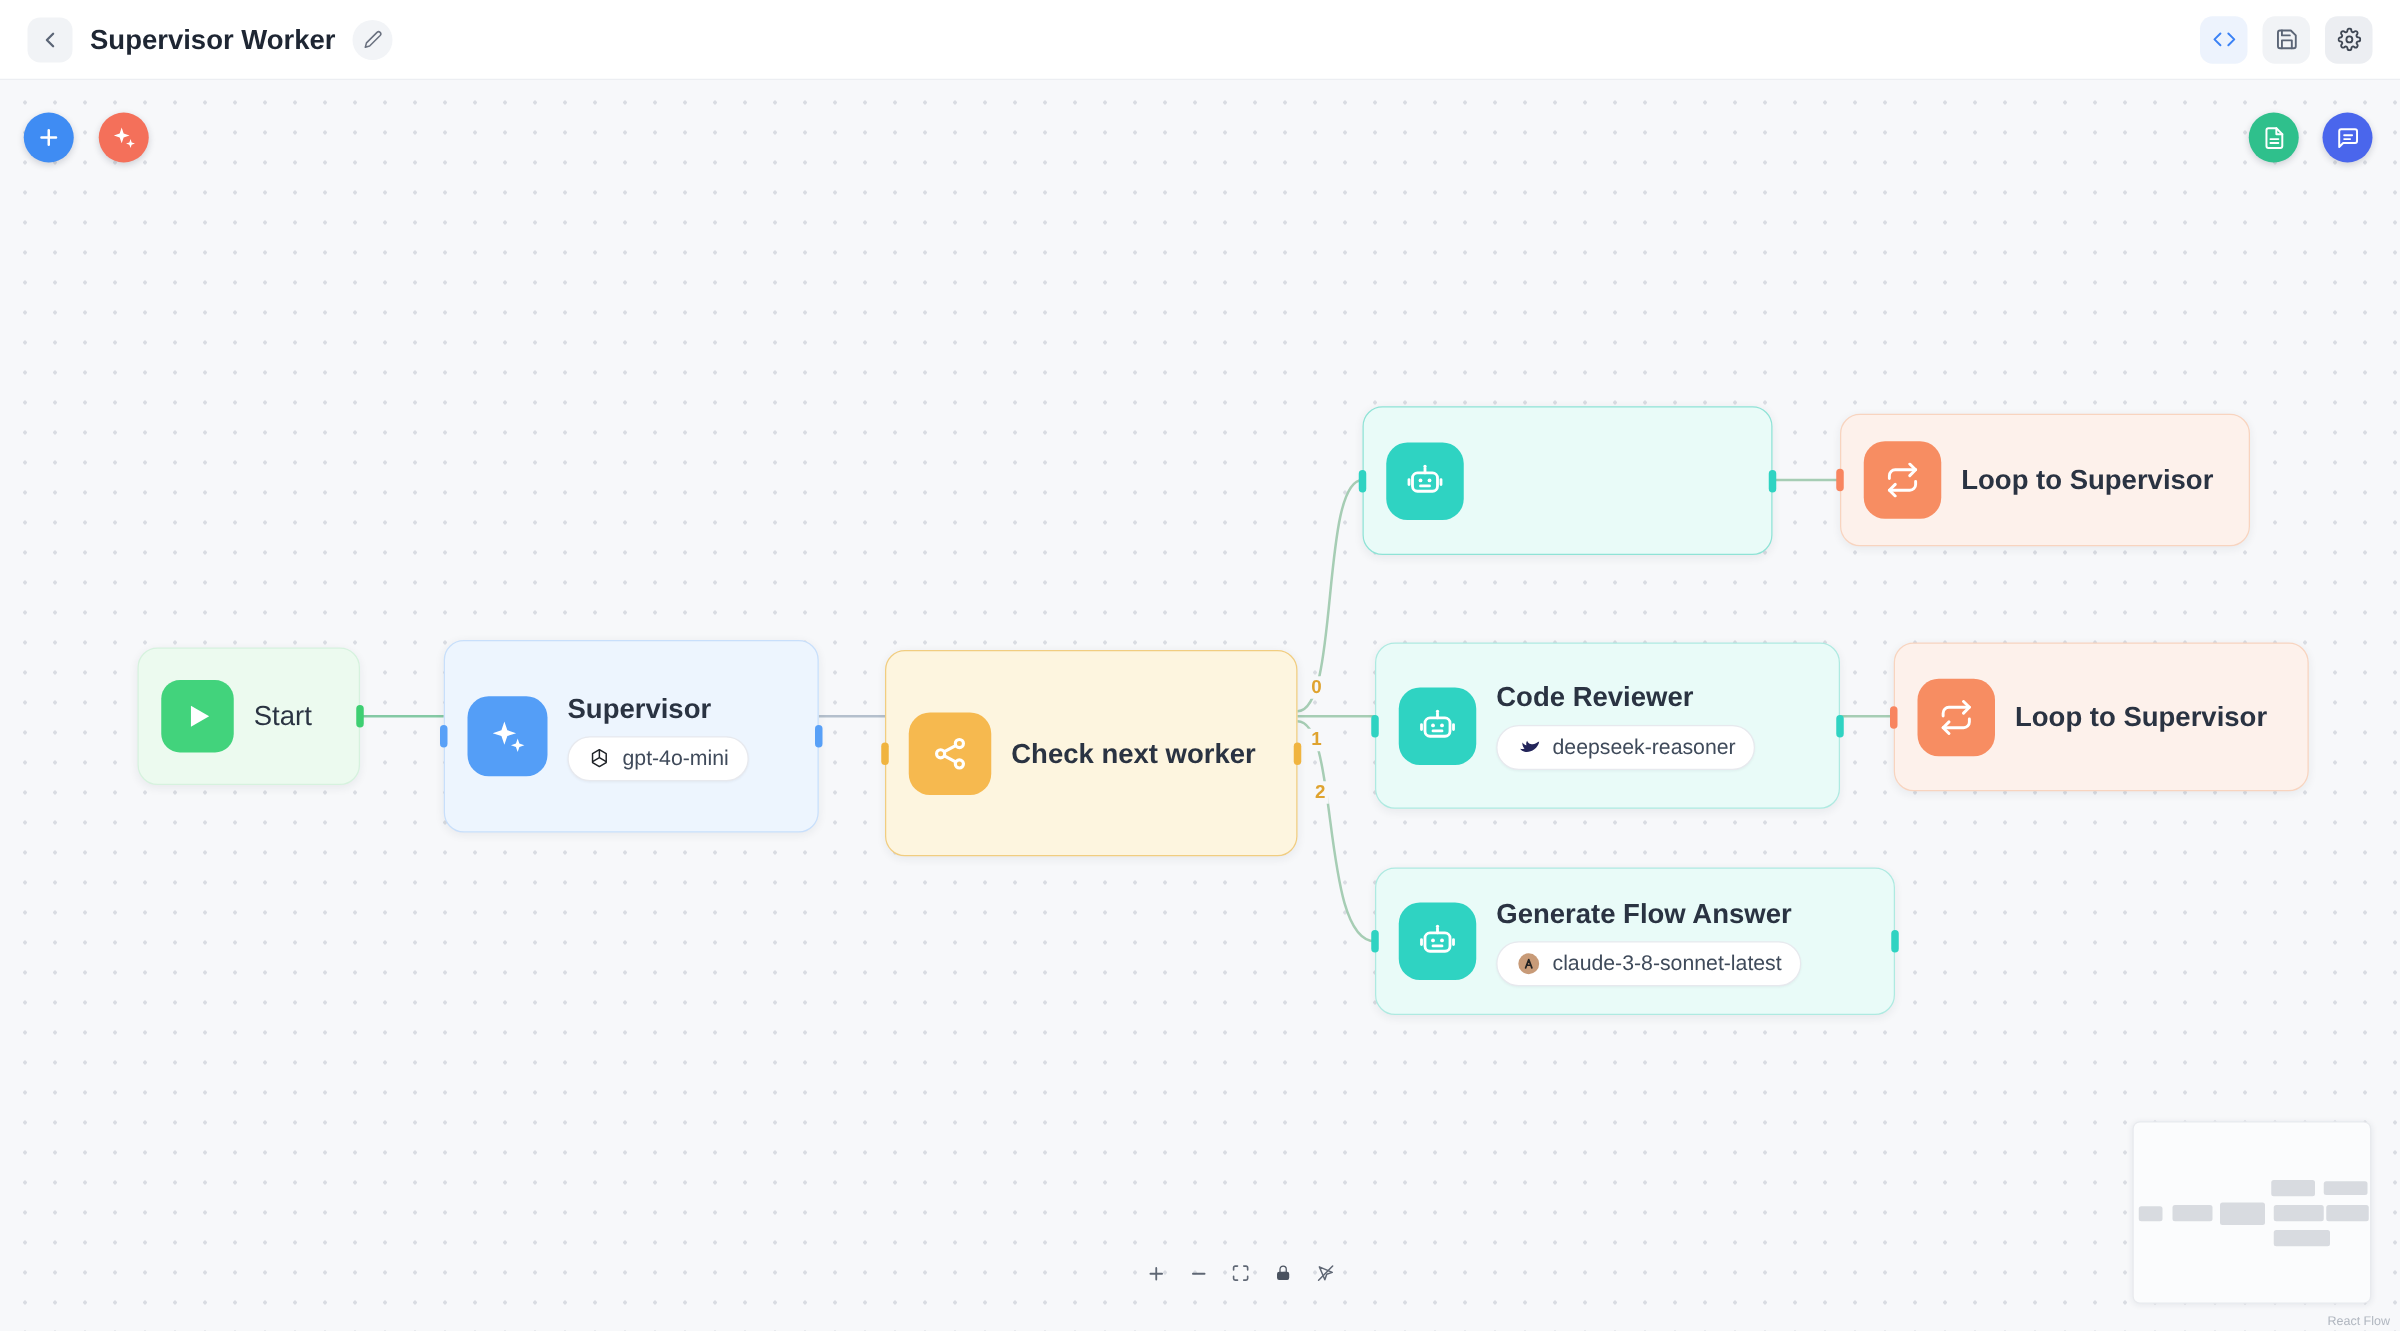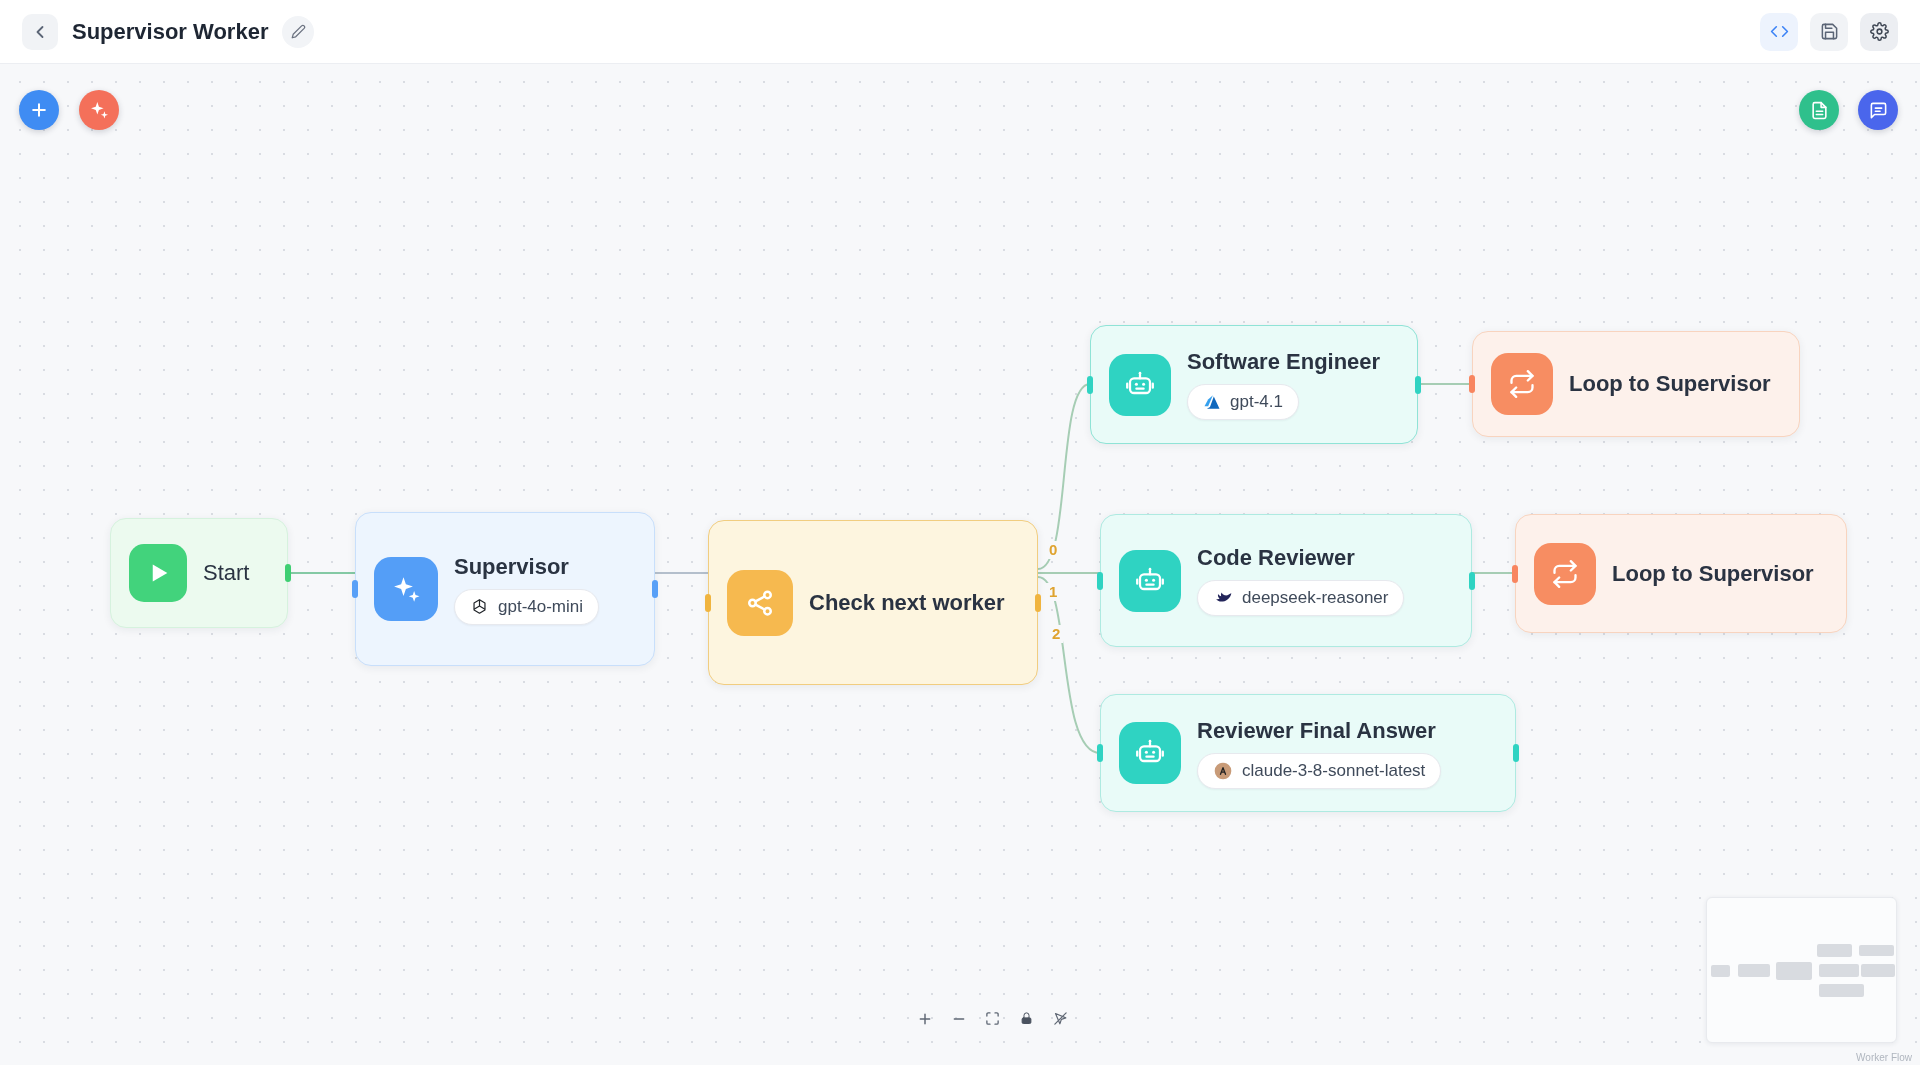--- a/index.html
+++ b/index.html
@@ -276,32 +276,20 @@
         <svg width="32" height="32" viewBox="0 0 24 24" fill="none" stroke="#ffffff" stroke-width="1.7" stroke-linecap="round">
             <circle cx="12" cy="3.1" r="1" fill="#ffffff" stroke="none"></circle>
             <path d="M12 4.4V7"></path>
             <rect x="4.5" y="7" width="15" height="11" rx="3"></rect>
             <path d="M2.4 11v3M21.6 11v3"></path>
             <circle cx="9.3" cy="11.5" r="1.15" fill="#ffffff" stroke="none"></circle>
             <circle cx="14.7" cy="11.5" r="1.15" fill="#ffffff" stroke="none"></circle>
             <path d="M9.3 14.8h5.4"></path>
           </svg>
       </div>
-      <div class="n-body">
-        <div class="n-title">Software Engineer</div>
-        <div class="model-pill">
-          <span class="logo">
-            <svg width="18" height="18" viewBox="0 0 24 24">
-                <path d="M13.2 3 6.8 8.7 2 17.5h4.9z" fill="#35a0ee"></path>
-                <path d="M14.4 4.6 9.3 18.6 5.2 21H22z" fill="#1168bd"></path>
-              </svg>
-          </span>
-          <span class="model-name">gpt-4.1</span>
-        </div>
-      </div>
       <span class="handle hr"></span>
     </div>
 
     <div class="node n-worker n-cr">
       <span class="handle hl"></span>
       <div class="n-icon">
         <svg width="32" height="32" viewBox="0 0 24 24" fill="none" stroke="#ffffff" stroke-width="1.7" stroke-linecap="round">
             <circle cx="12" cy="3.1" r="1" fill="#ffffff" stroke="none"></circle>
             <path d="M12 4.4V7"></path>
             <rect x="4.5" y="7" width="15" height="11" rx="3"></rect>
@@ -332,21 +320,21 @@
             <circle cx="12" cy="3.1" r="1" fill="#ffffff" stroke="none"></circle>
             <path d="M12 4.4V7"></path>
             <rect x="4.5" y="7" width="15" height="11" rx="3"></rect>
             <path d="M2.4 11v3M21.6 11v3"></path>
             <circle cx="9.3" cy="11.5" r="1.15" fill="#ffffff" stroke="none"></circle>
             <circle cx="14.7" cy="11.5" r="1.15" fill="#ffffff" stroke="none"></circle>
             <path d="M9.3 14.8h5.4"></path>
           </svg>
       </div>
       <div class="n-body">
-        <div class="n-title">Reviewer Final Answer</div>
+        <div class="n-title">Generate Flow Answer</div>
         <div class="model-pill">
           <span class="logo">
             <svg width="20" height="20" viewBox="0 0 24 24">
                 <circle cx="12" cy="12" r="10" fill="#c89b78"></circle>
                 <path d="M9 16l3-8 3 8M10.2 13.4h3.6" stroke="#222222" stroke-width="1.6" fill="none" stroke-linecap="round" stroke-linejoin="round"></path>
               </svg>
           </span>
           <span class="model-name">claude-3-8-sonnet-latest</span>
         </div>
       </div>
@@ -416,16 +404,16 @@
       <div class="mm-block" style="left:4px;   top:67px; width:19px; height:12px;"></div>
       <div class="mm-block" style="left:31px;  top:66px; width:32px; height:13px;"></div>
       <div class="mm-block" style="left:69px;  top:64px; width:36px; height:18px;"></div>
       <div class="mm-block" style="left:110px; top:46px; width:35px; height:13px;"></div>
       <div class="mm-block" style="left:112px; top:66px; width:40px; height:13px;"></div>
       <div class="mm-block" style="left:112px; top:86px; width:45px; height:13px;"></div>
       <div class="mm-block" style="left:152px; top:47px; width:35px; height:11px;"></div>
       <div class="mm-block" style="left:154px; top:66px; width:34px; height:13px;"></div>
     </div>
 
-    <div class="attribution">Worker Flow</div>
+    <div class="attribution">React Flow</div>
 
   </div>
 </div>
 
 </body></html>

